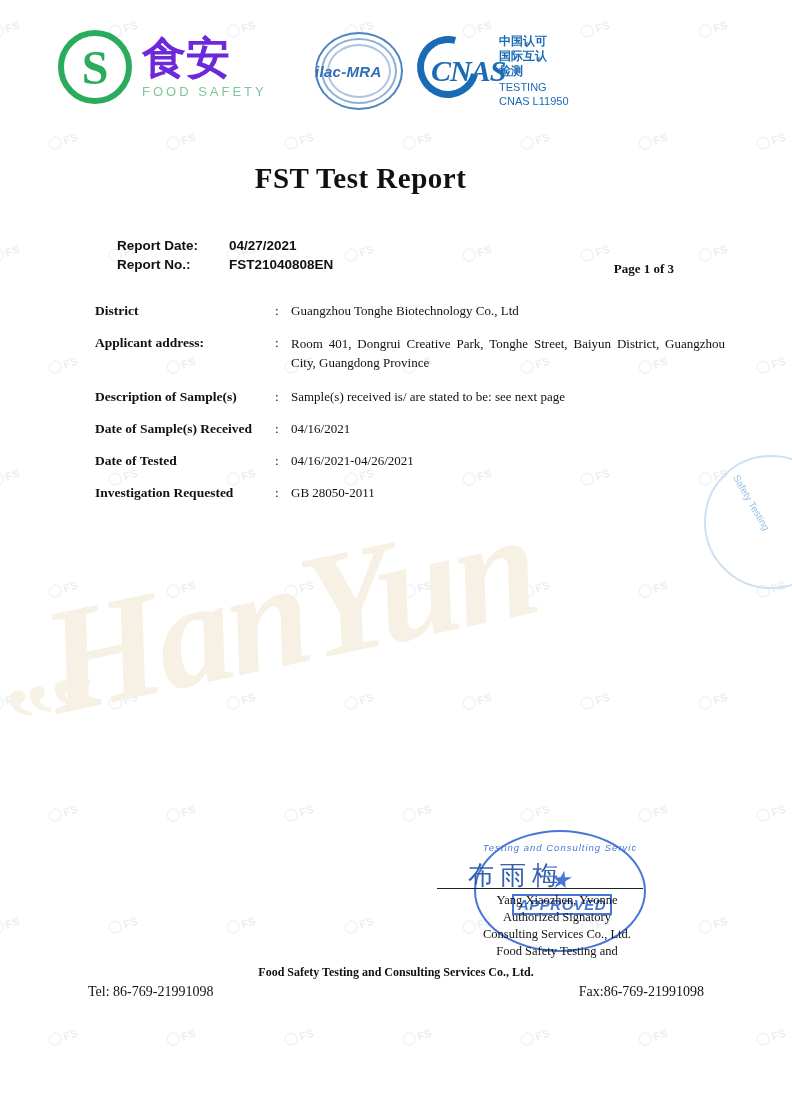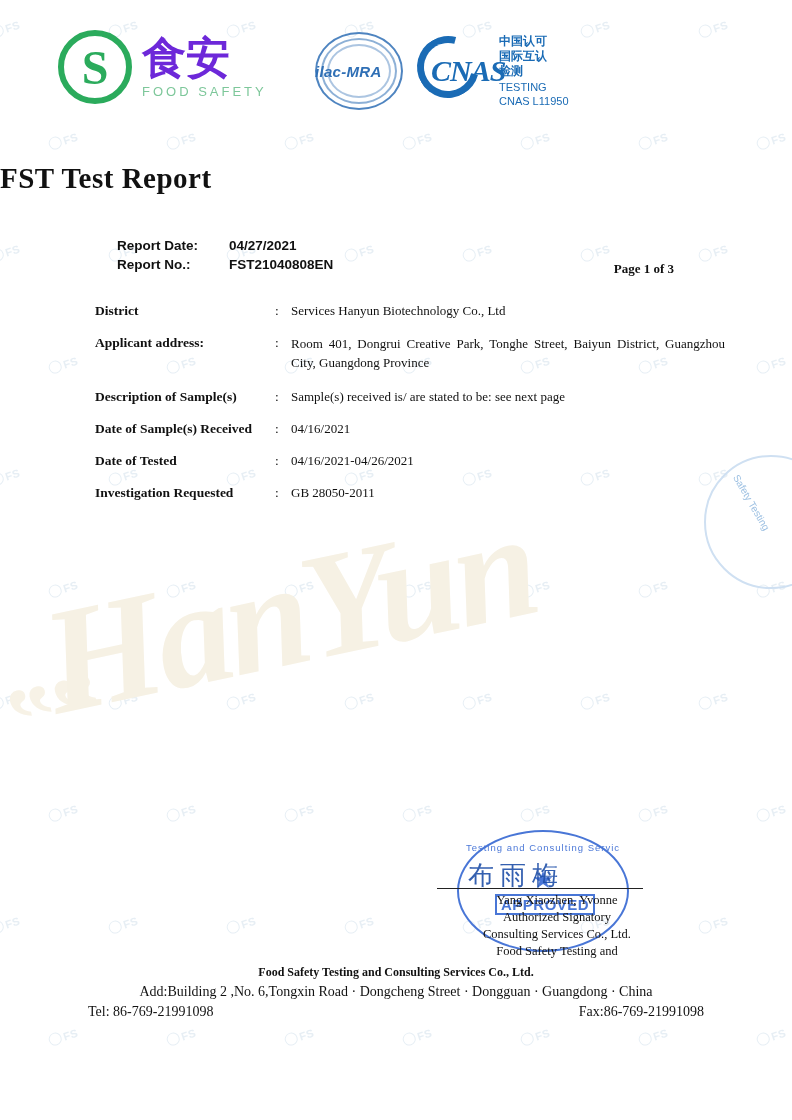--- a/index.html
+++ b/index.html
@@ -219,21 +219,21 @@
   }
   .cnas-side .cn { font-size: 12px; font-weight: bold; }
   .cnas-side .en { font-size: 11px; font-family: "Liberation Sans", sans-serif; margin-top:2px;}
   .cnas-side .no { font-size: 11px; font-family: "Liberation Sans", sans-serif; }
 
   .doc-title {
     position: absolute;
     top: 162px;
     left: 0;
     width: 721px;
-    text-align: left;
+    text-align: center;
     font-size: 29px;
     font-weight: bold;
     font-family: "Liberation Serif", serif;
     letter-spacing: .5px;
   }
 
   .meta {
     position: absolute;
     left: 117px;
     top: 238px;
@@ -292,27 +292,28 @@
   
   .sign-block {
     position: absolute;
     left: 432px;
     top: 830px;
     width: 250px;
     text-align: center;
   }
   .sign-stamp {
     position: absolute;
-    left: 25px;
+    left: 42px;
     top: 0px;
     width: 168px;
     height: 118px;
     border-radius: 50%;
     border: 2.5px solid #2a5fd0;
     opacity: .85;
+    font-style: italic;
   }
   .stamp-star {
     position: absolute;
     left: 50%;
     top: 34px;
     transform: translateX(-50%);
     font-size: 24px;
     color: #2a5fd0;
   }
   .stamp-arc {
@@ -518,21 +519,21 @@
       <div class="meta-value">FST21040808EN</div>
     </div>
   </div>
 
   <div class="page-count">Page 1 of 3</div>
 
   <div class="fields" id="fields-container">
       <div class="field-row">
         <div class="field-label">District</div>
         <div class="field-colon">:</div>
-        <div class="field-value">Services Hanyun Biotechnology Co., Ltd</div>
+        <div class="field-value">Guangzhou Tonghe Biotechnology Co., Ltd</div>
       </div>
       <div class="field-row">
         <div class="field-label">Applicant address:</div>
         <div class="field-colon">:</div>
         <div class="field-value justify">Room 401, Dongrui Creative Park, Tonghe Street, Baiyun District, Guangzhou City, Guangdong Province</div>
       </div>
       <div class="field-row">
         <div class="field-label">Description of Sample(s)</div>
         <div class="field-colon">:</div>
         <div class="field-value">Sample(s) received is/ are stated to be: see next page</div>
@@ -565,20 +566,19 @@
     <div class="sign-text">
       <div>Yang Xiaozhen, Yvonne</div>
       <div>Authorized Signatory</div>
       <div>Consulting Services Co., Ltd.</div>
       <div>Food Safety Testing and</div>
     </div>
   </div>
 
   <div class="footer">
     <div class="footer-company">Food Safety Testing and Consulting Services Co., Ltd.</div>
-    <div class="footer-addr">Add:Building 2 ,No. 6,Tongxin Road · Dongcheng Street · Dongguan · Guangdong · China</div>
     <div class="footer-contacts">
       <span>Tel: 86-769-21991098</span>
       <span>Fax:86-769-21991098</span>
     </div>
   </div>
 
 </div>
 
 </body></html>

